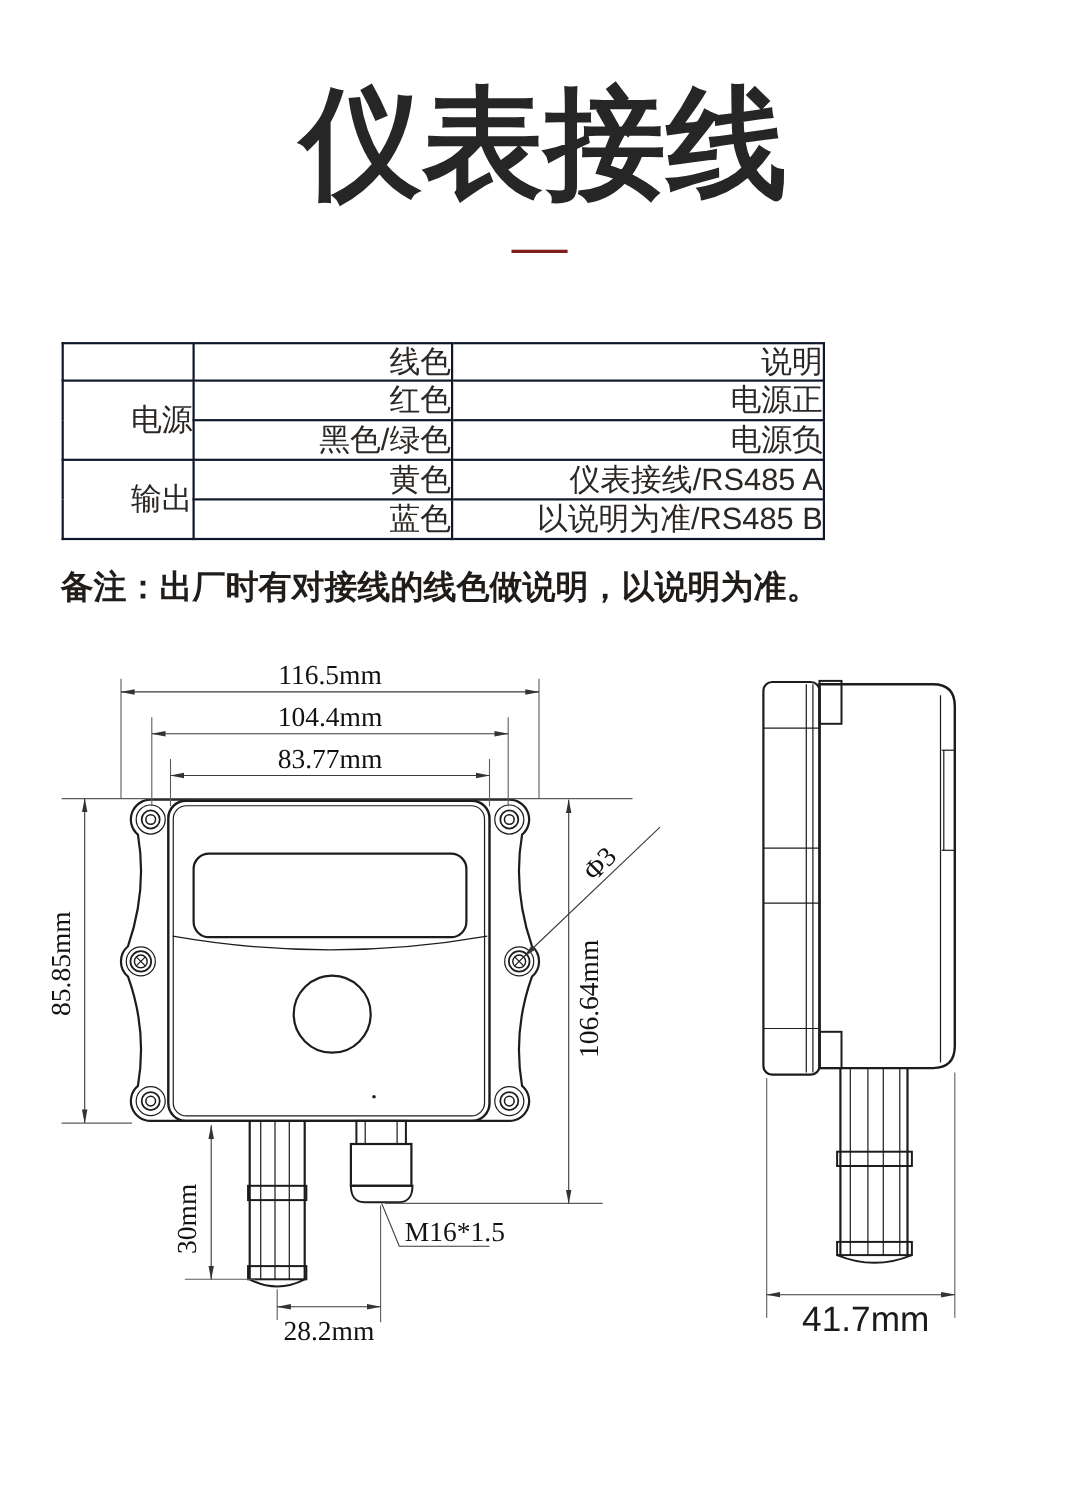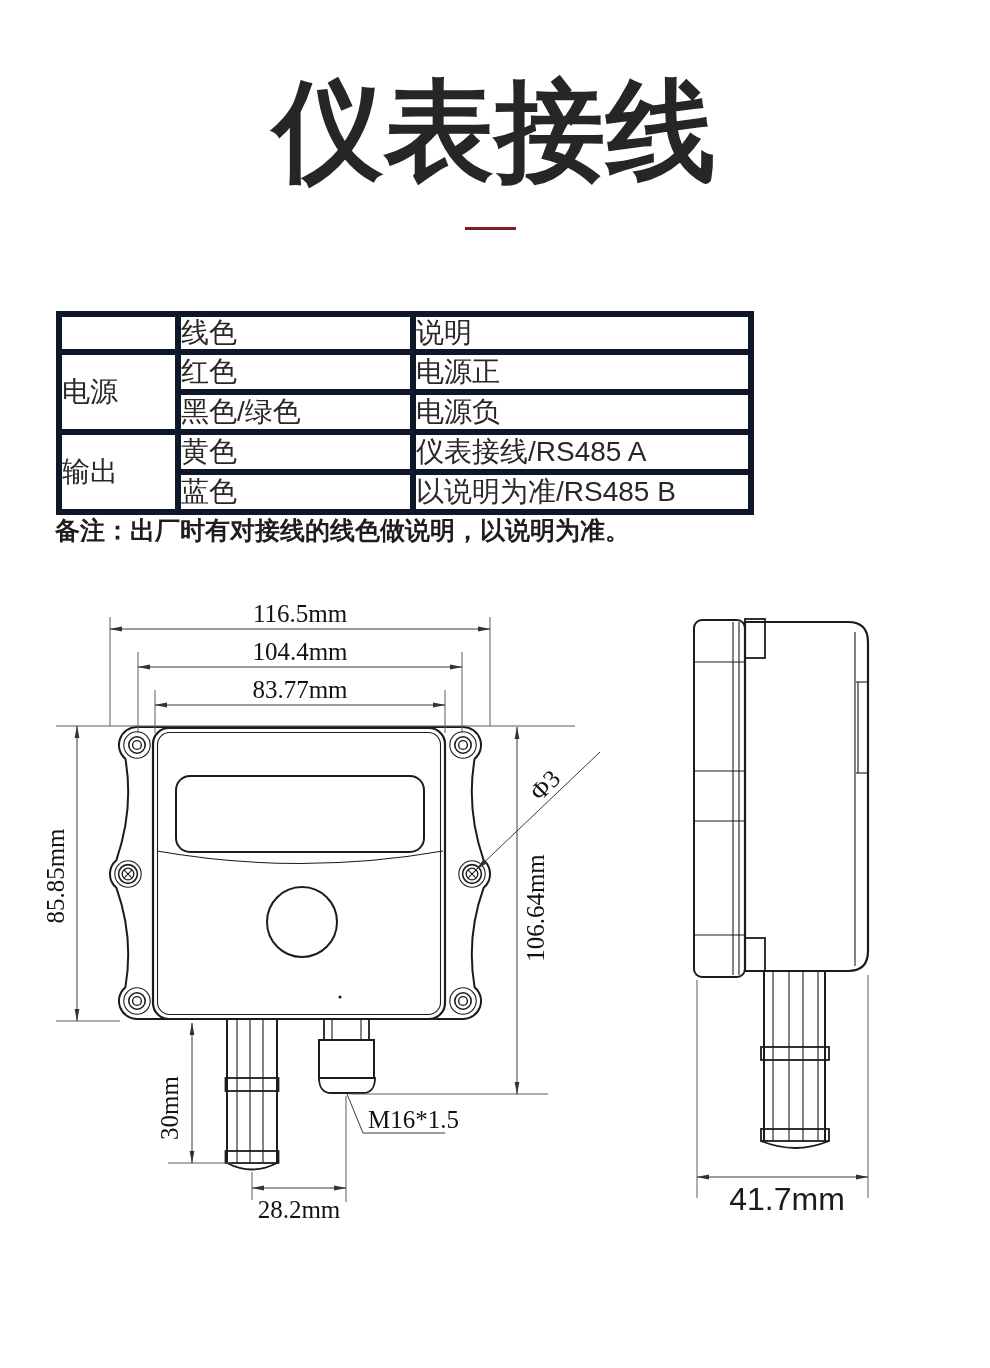--- a/index.html
+++ b/index.html
@@ -5,26 +5,26 @@
   html,body{margin:0;padding:0;background:#ffffff;}
   #page{position:relative;width:990px;height:1292px;background:#fff;overflow:hidden;
         font-family:"Liberation Sans",sans-serif;color:#262220;}
   
   #title{position:absolute;left:0;top:74px;width:990px;text-align:center;
          font-size:110px;line-height:1.04;font-weight:800;color:#262626;letter-spacing:1px;}
   #title-underline{position:absolute;left:465px;top:227px;width:51px;height:3px;background:#7f1e1e;}
   
   #wiring{position:absolute;left:56px;top:311px;width:692px;height:180px;
           border-collapse:collapse;table-layout:fixed;}
-  #wiring td{border:6px solid #0f172a;text-align:left;vertical-align:middle;
+  #wiring td{border:2px solid #0f172a;text-align:right;vertical-align:middle;
              font-size:28px;color:#2b2724;padding:0;line-height:1.05;}
   #wiring tr.hdr td{height:32px;}
   #wiring tr.row td{height:34px;}
   
-  #note{position:absolute;left:55px;top:514px;font-size:25px;font-weight:600;color:#1f1c1a;}
+  #note{position:absolute;left:55px;top:514px;font-size:30px;font-weight:600;color:#1f1c1a;}
   #footer{position:absolute;left:52px;top:1285px;font-size:30px;font-weight:700;color:#2b2520;}
   
   #drawing{position:absolute;left:0;top:580px;}
   .obj{fill:none;stroke:#1c1c1c;}
   .thin{fill:none;stroke:#1c1c1c;stroke-width:1.1;}
   .ext{stroke:#5c5c5c;stroke-width:1;}
   .dim{stroke:#3a3a3a;stroke-width:1;fill:none;}
   .dimtxt{font-family:"Liberation Serif",serif;font-size:25px;fill:#121212;}
   .dimtxt-sans{font-family:"Liberation Sans",sans-serif;font-size:32px;fill:#1b1b1b;}
 </style>

